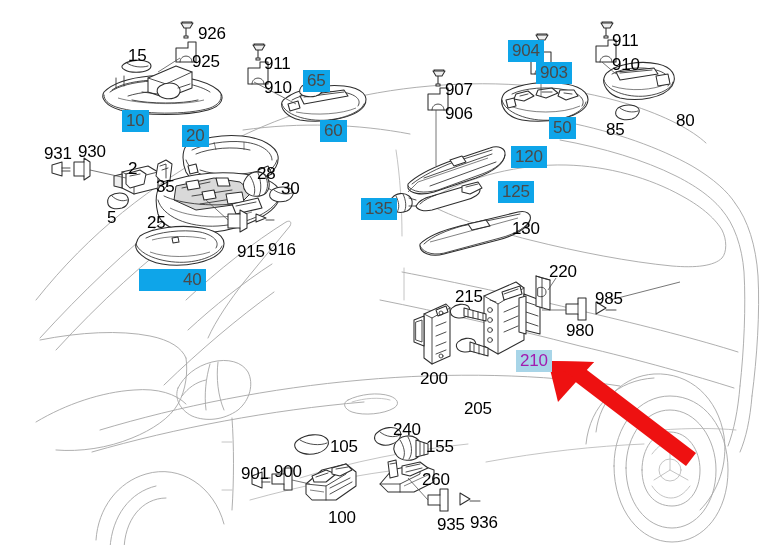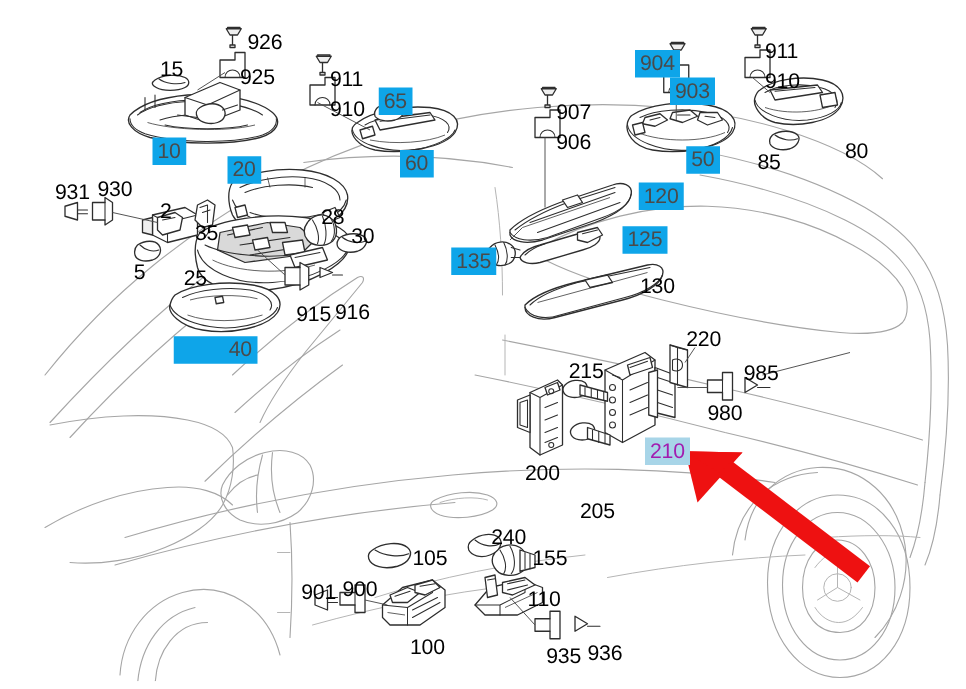--- a/index.html
+++ b/index.html
@@ -515,21 +515,21 @@
       <div class="lbl" style="left: 549px; top: 262px;">220</div>
       <div class="lbl" style="left: 455px; top: 287px;">215</div>
       <div class="lbl" style="left: 595px; top: 289px;">985</div>
       <div class="lbl" style="left: 566px; top: 321px; text-align: right;">980</div>
       <div class="lbl" style="left: 420px; top: 369px;">200</div>
       <div class="lbl" style="left: 464px; top: 384px; margin-top: 15px;">205</div>
       <div class="lbl badge-hl" style="left: 516px; top: 350px;">210</div>
       <div class="lbl" style="left: 393px; top: 420px;">240</div>
       <div class="lbl" style="left: 426px; top: 437px;">155</div>
       <div class="lbl" style="left: 330px; top: 437px;">105</div>
-      <div class="lbl" style="left: 422px; top: 470px;">110</div>
+      <div class="lbl" style="left: 422px; top: 470px;">260</div>
       <div class="lbl" style="left: 241px; top: 464px;">901</div>
       <div class="lbl" style="left: 274px; top: 462px;">900</div>
       <div class="lbl" style="left: 328px; top: 508px;">100</div>
       <div class="lbl" style="left: 437px; top: 515px;">935</div>
       <div class="lbl" style="left: 470px; top: 513px;">936</div>
     </div>
 
 </div>
 
 </body></html>

